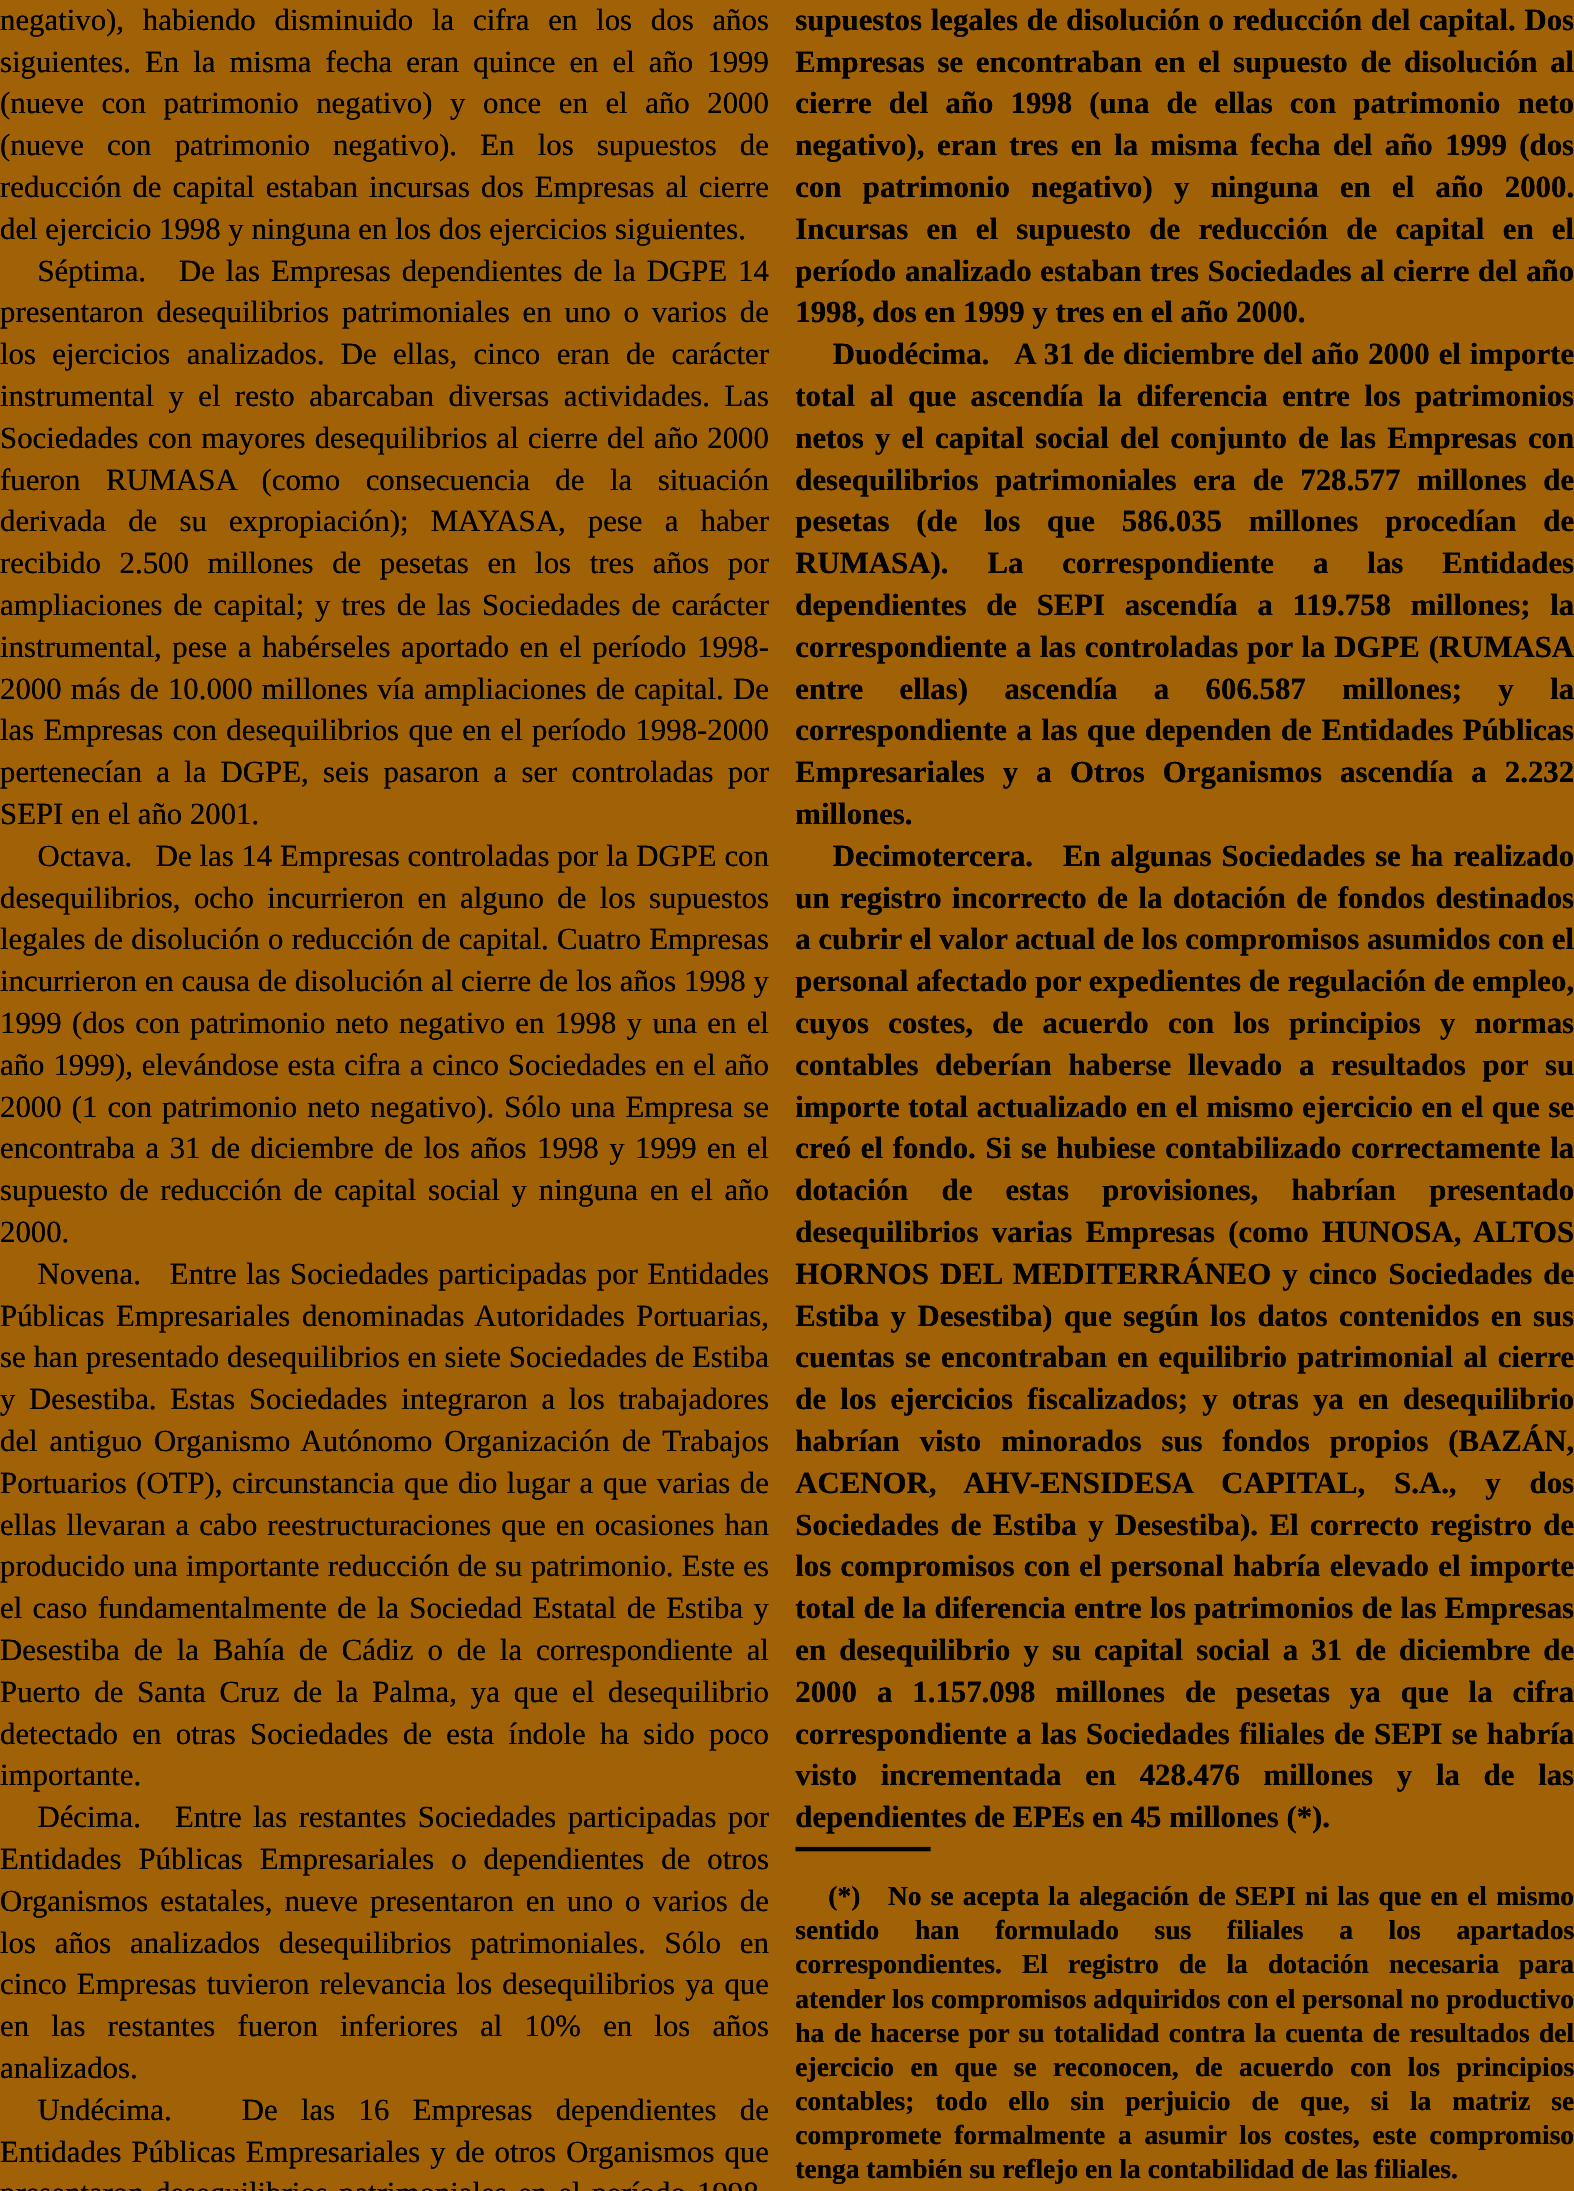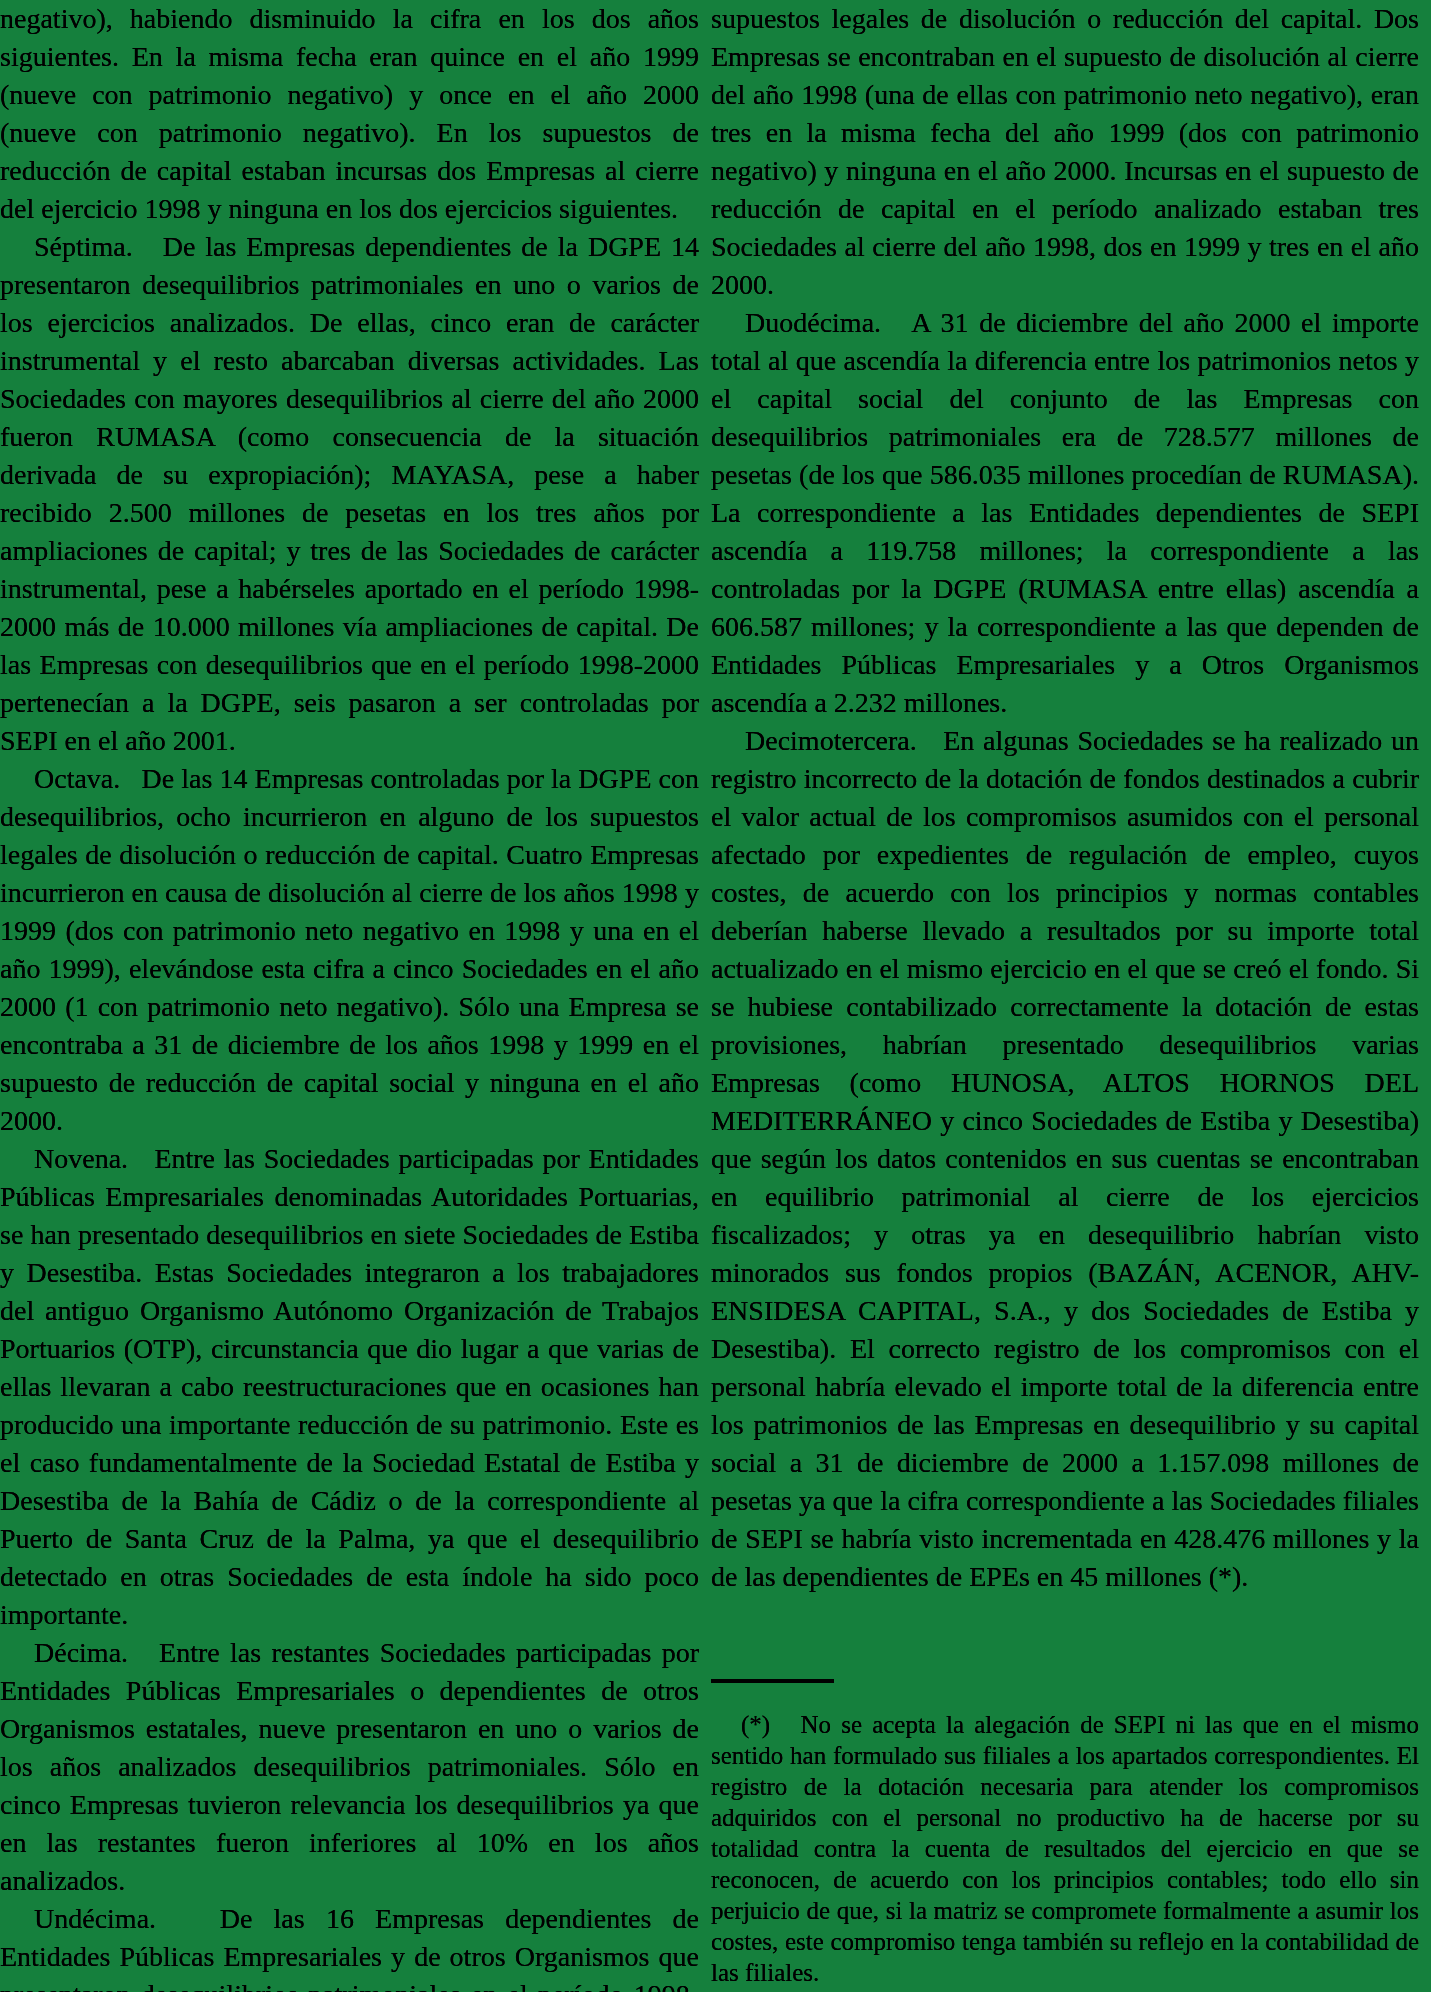--- a/index.html
+++ b/index.html
@@ -11,36 +11,37 @@
     width: 1431px;
     height: 1992px;
     color: #000000;
     font-family: "Liberation Serif", "DejaVu Serif", serif;
     overflow: hidden;
   }
   .page {
     display: flex;
     width: 1431px;
     height: 1992px;
-    background: #15803d;
+    background: #a16207;
     overflow: hidden;
     box-sizing: border-box;
   }
   .col {
     display: flex;
     flex-direction: column;
     box-sizing: border-box;
     overflow: hidden;
   }
   .col.left {
     width: 699px;
   }
   .col.right {
     width: 708px;
-    margin-left: 12px;
+    margin-left: 24px;
+    font-weight: bold;
   }
   p.body-par {
     margin: 0;
     font-size: 28px;
     line-height: 38px;
     text-align: justify;
     text-indent: 34px;
     text-shadow: 0 0 0.6px #000;
     hyphens: auto;
     -webkit-hyphens: auto;

